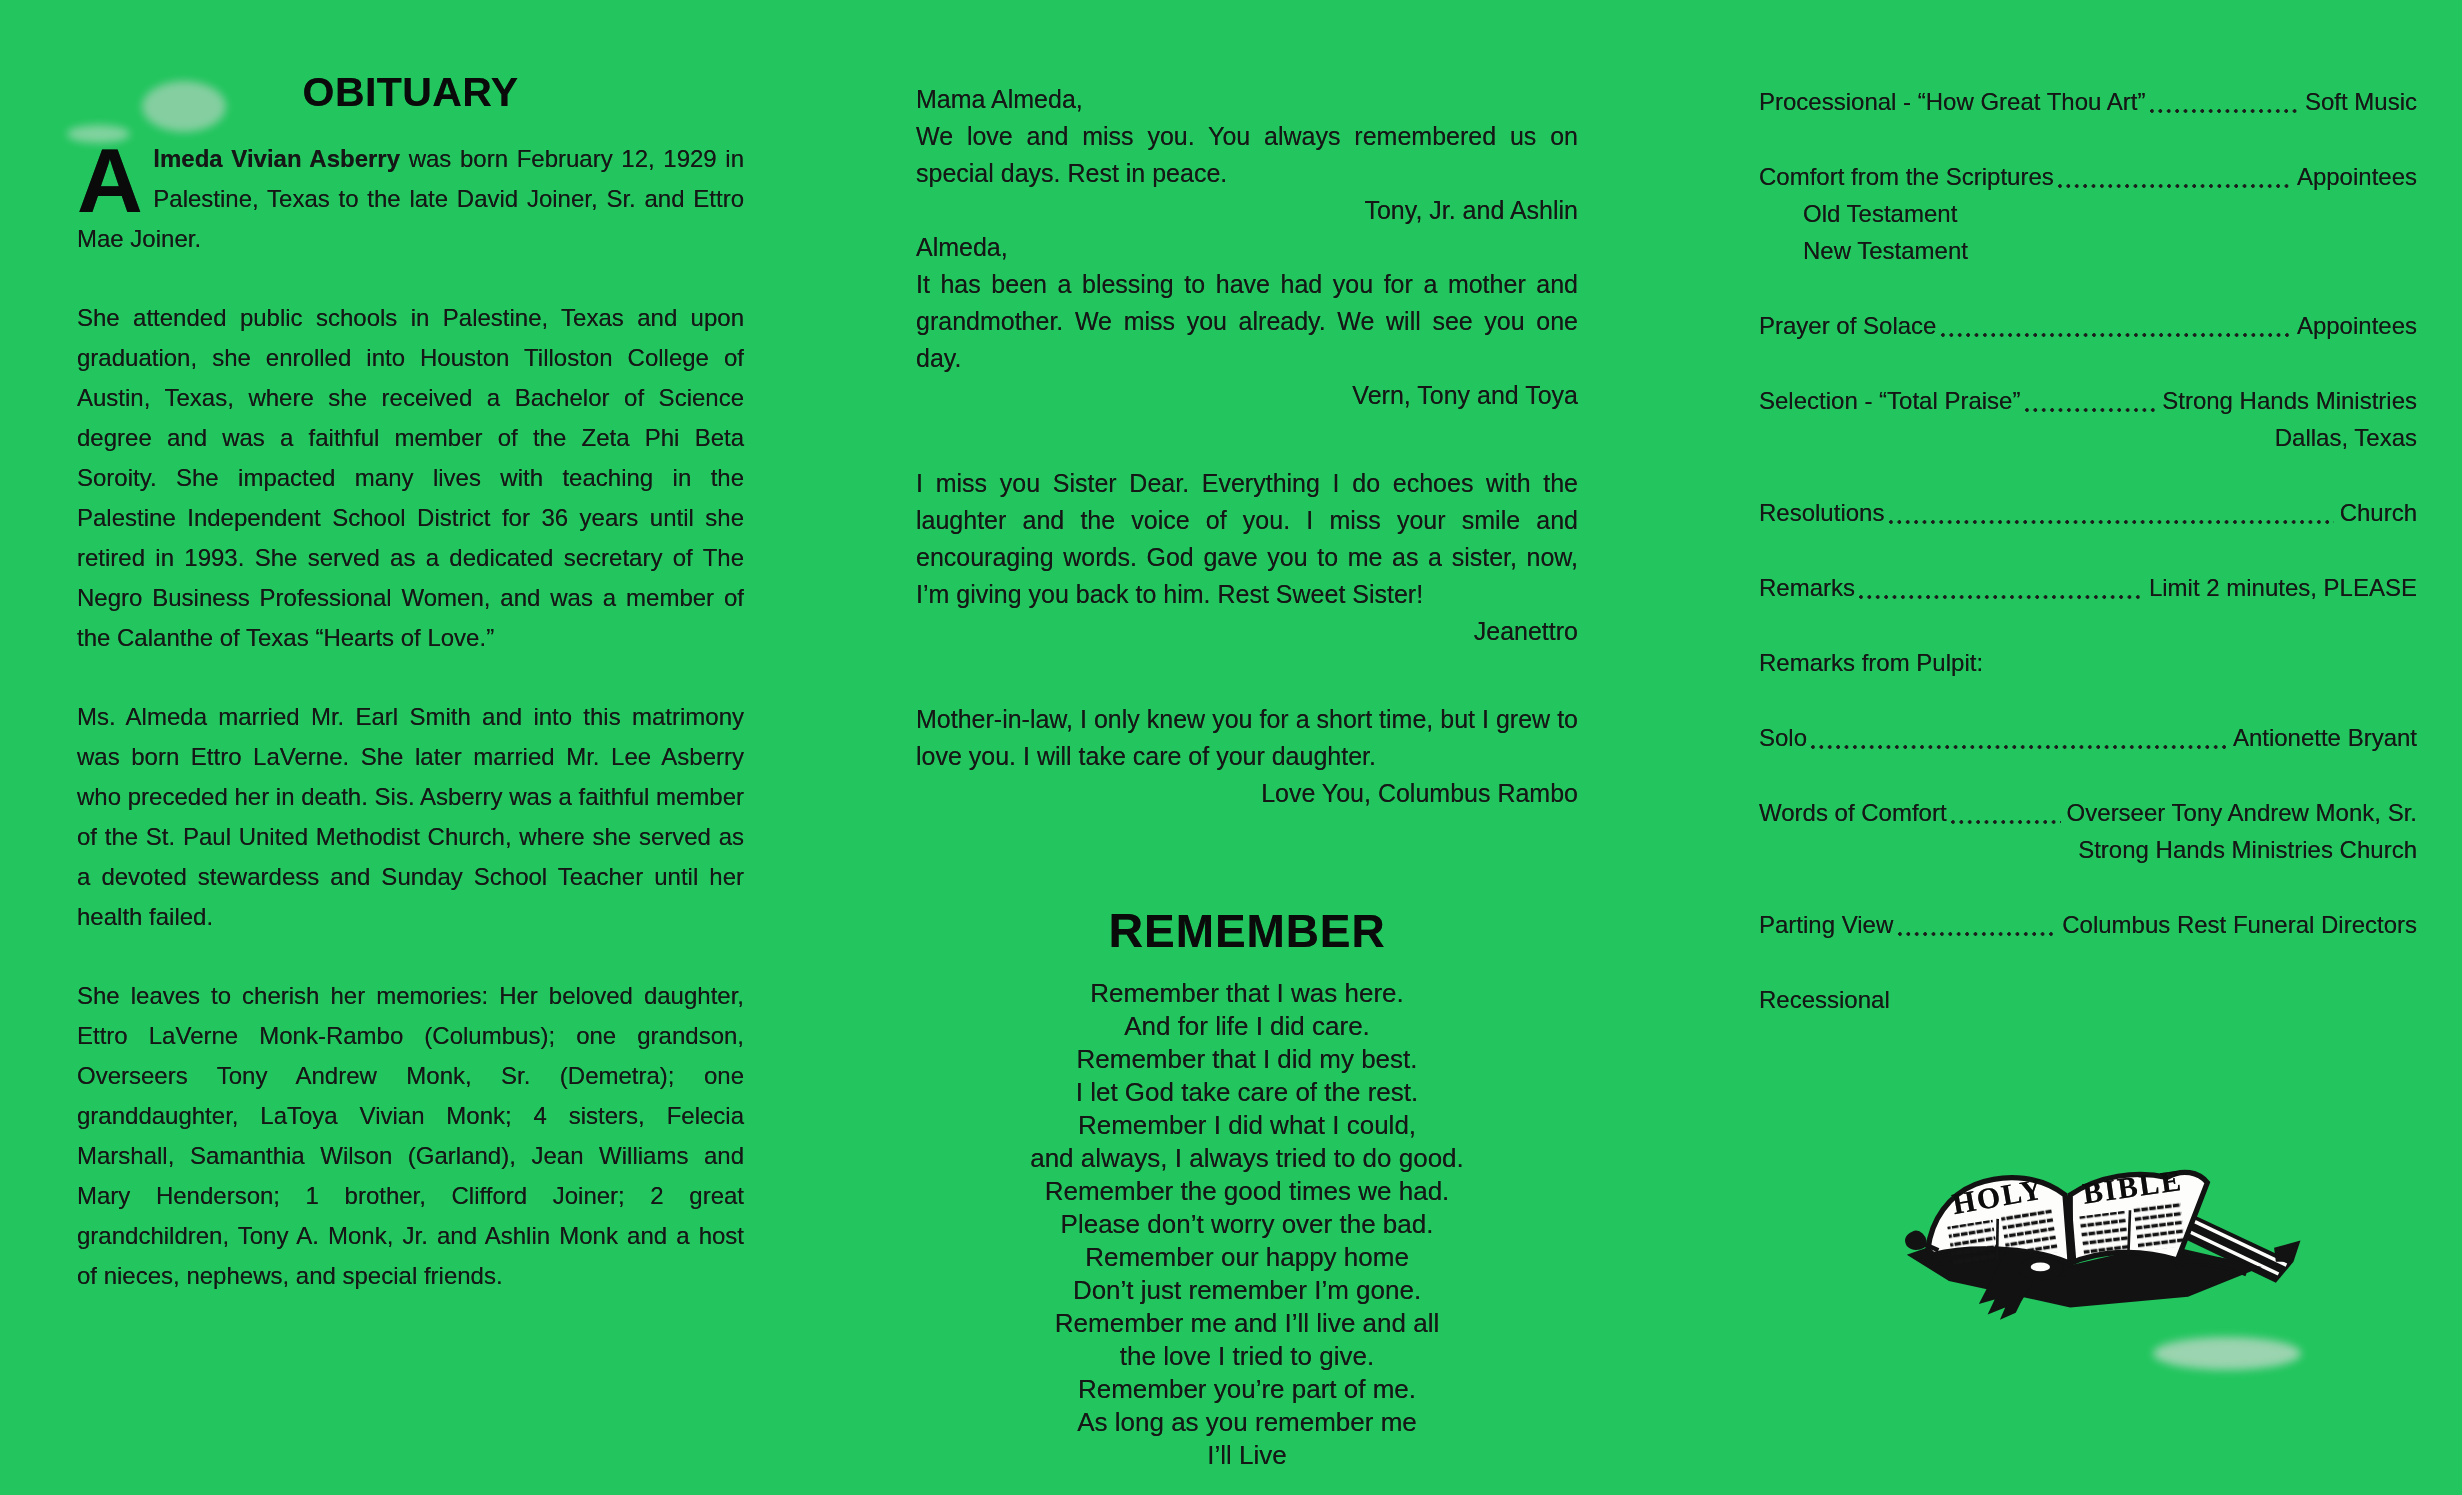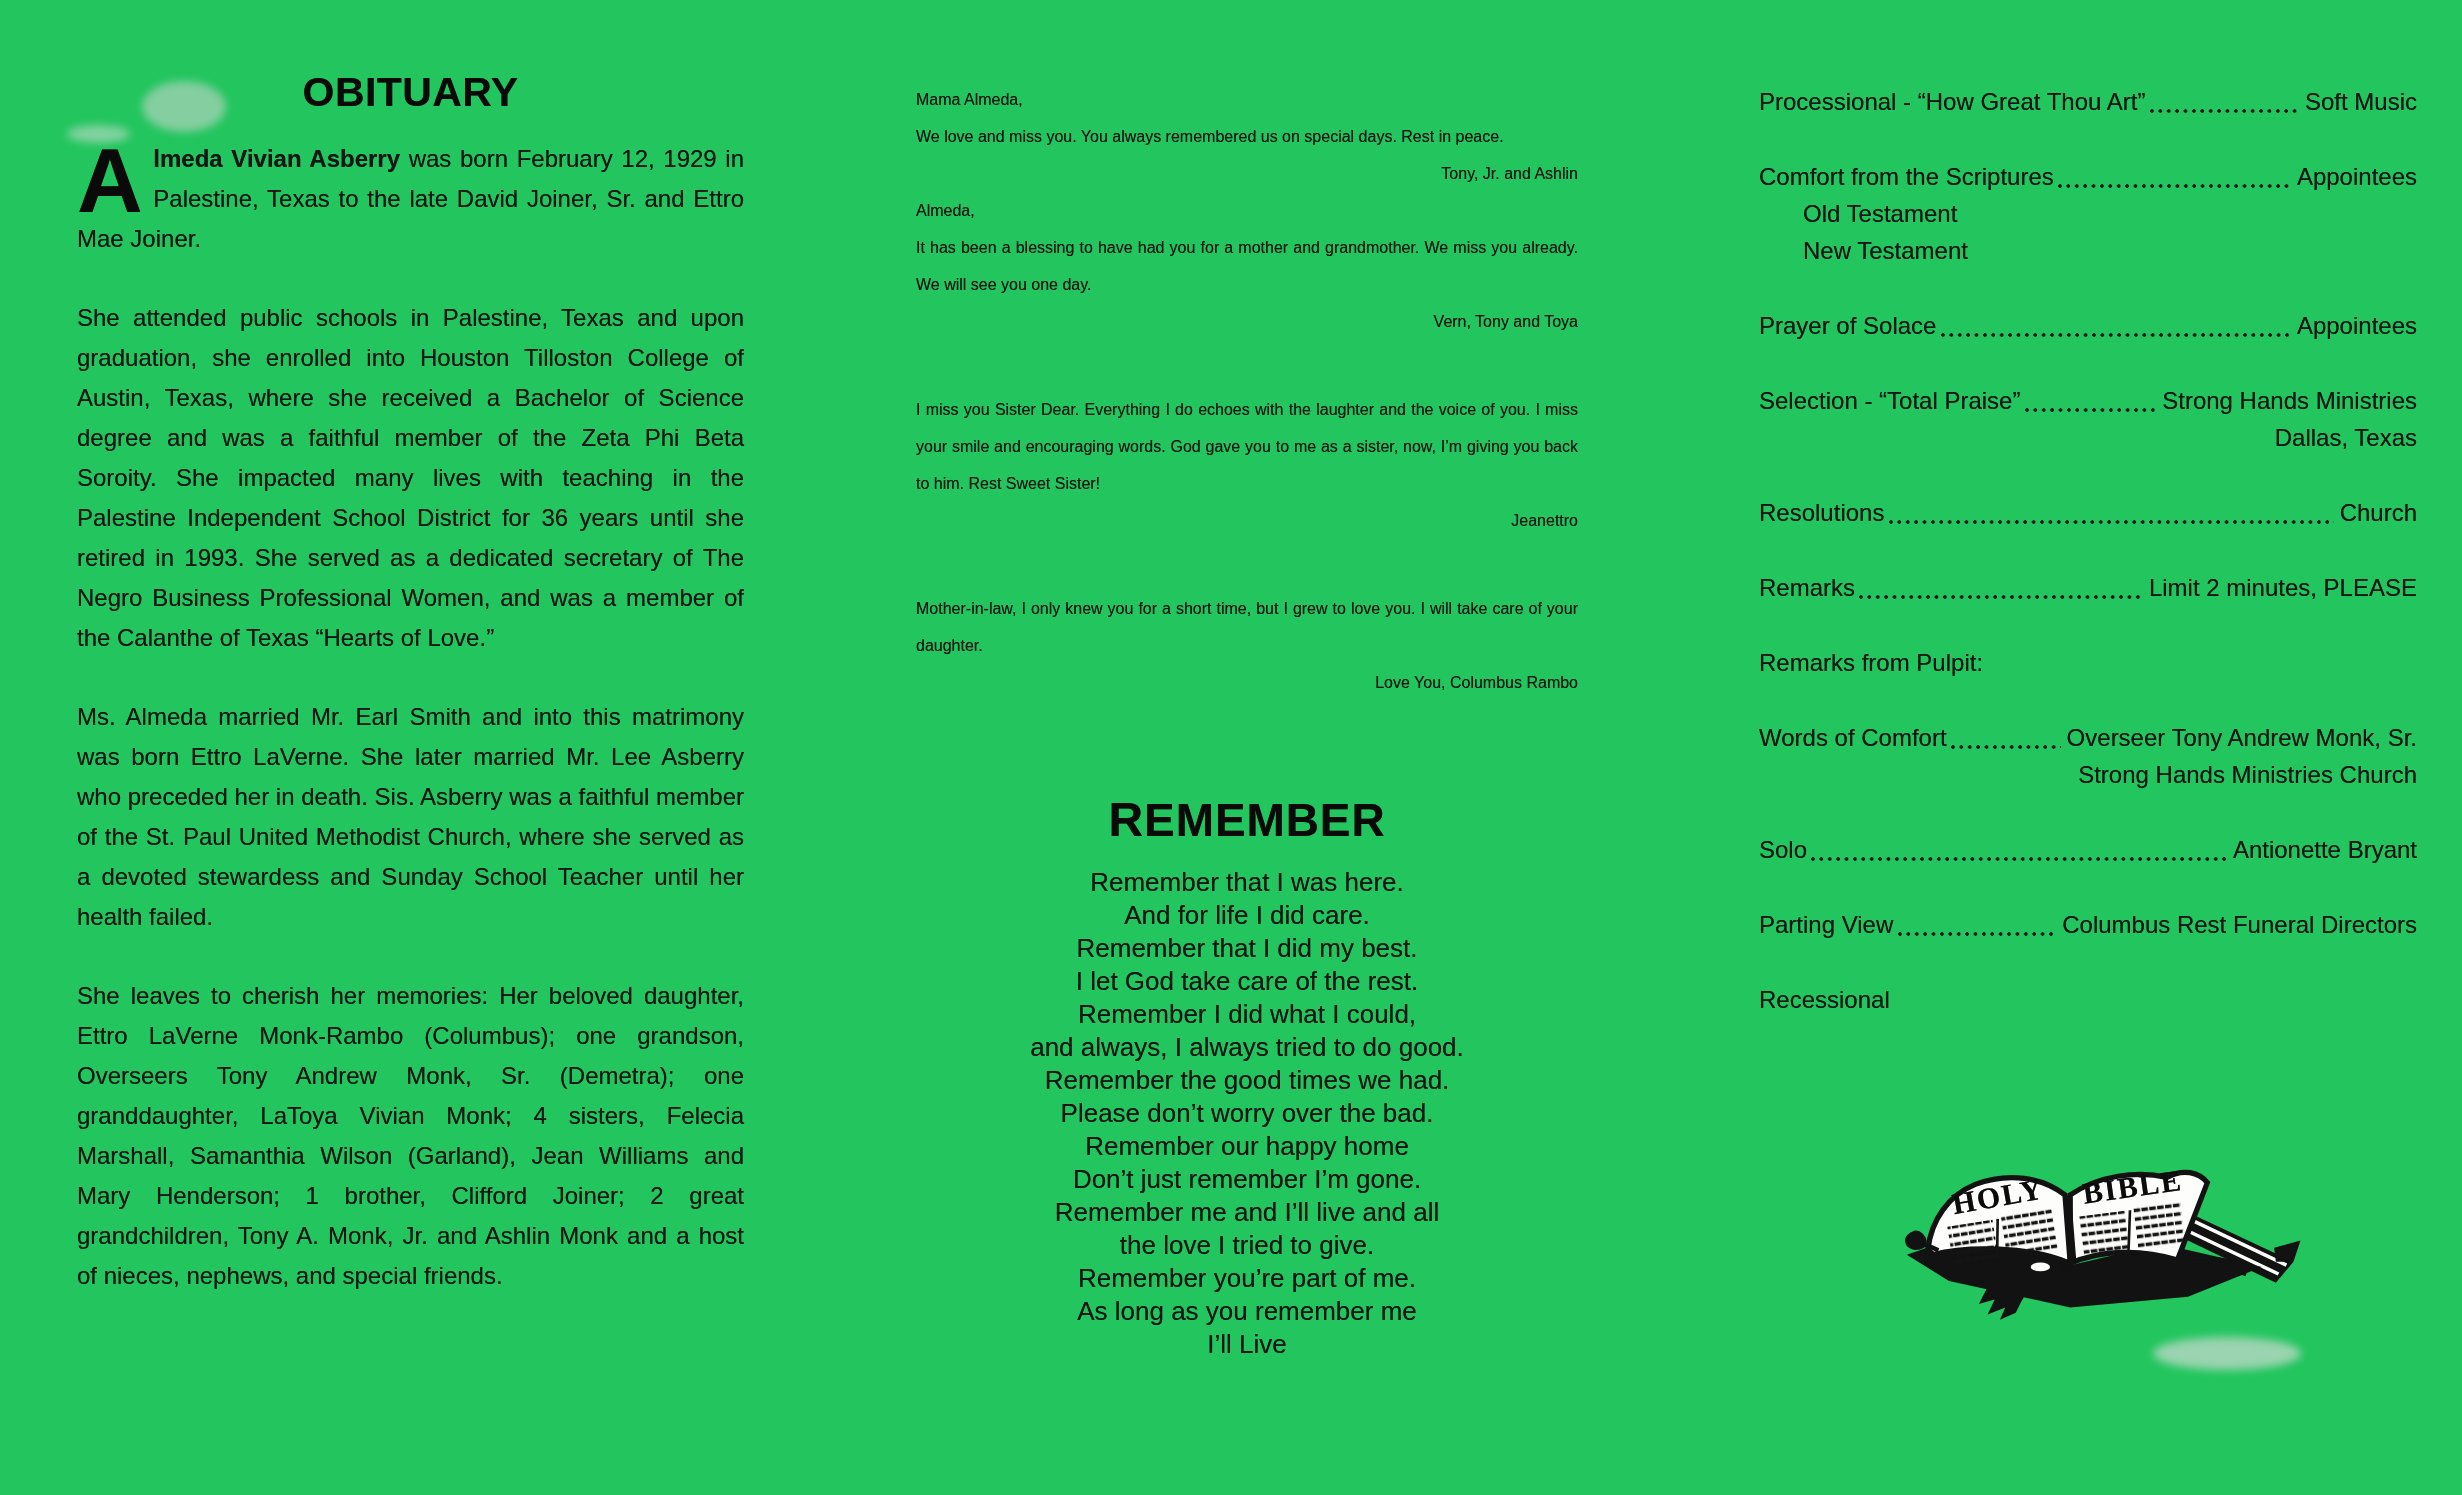--- a/index.html
+++ b/index.html
@@ -21,21 +21,21 @@
   }
   .col-right .doc-title { margin-bottom:44px; }
 
   
   .obit p { margin:0 0 39px 0; font-size:24px; line-height:40px; text-align:justify; clear:both; }
   .obit p:last-child { margin-bottom:12px; }
   .dropcap { float:left; font-weight:bold; font-size:91px; line-height:70px; margin:7px 10.6px 0 0; color:#0a0a0a; }
   .bold-name { font-weight:bold; }
 
   
-  .trib { font-size:16px; line-height:37px; }
+  .trib { font-size:25px; line-height:37px; }
   .trib-salutation { text-align:left; }
   .trib-body { text-align:justify; }
   .trib-sig { text-align:right; }
   .gap-t { margin-top:51px; }
 
   .remember-title {
     margin:91px 0 19.3px 0; text-align:center;
     font-size:46px; font-weight:bold; color:#0a0a0a; letter-spacing:0.9px;
   }
   .remember-title::first-letter { font-size:48px; }
@@ -178,33 +178,33 @@
     </div>
 
     <div class="oos-entry">
       <div class="oos-row">
         <span class="oos-label">Remarks from Pulpit:</span>
       </div>
     </div>
 
     <div class="oos-entry">
       <div class="oos-row">
+        <span class="oos-label">Solo</span>
+        <span class="oos-dots"></span>
+        <span class="oos-right">Antionette Bryant</span>
+      </div>
+    </div>
+
+    <div class="oos-entry">
+      <div class="oos-row">
         <span class="oos-label">Words of Comfort</span>
         <span class="oos-dots"></span>
         <span class="oos-right">Overseer Tony Andrew Monk, Sr.</span>
       </div>
       <div class="oos-sub-right">Strong Hands Ministries Church</div>
-    </div>
-
-    <div class="oos-entry">
-      <div class="oos-row">
-        <span class="oos-label">Solo</span>
-        <span class="oos-dots"></span>
-        <span class="oos-right">Antionette Bryant</span>
-      </div>
     </div>
 
     <div class="oos-entry">
       <div class="oos-row">
         <span class="oos-label">Parting View</span>
         <span class="oos-dots"></span>
         <span class="oos-right">Columbus Rest Funeral Directors</span>
       </div>
     </div>
 

